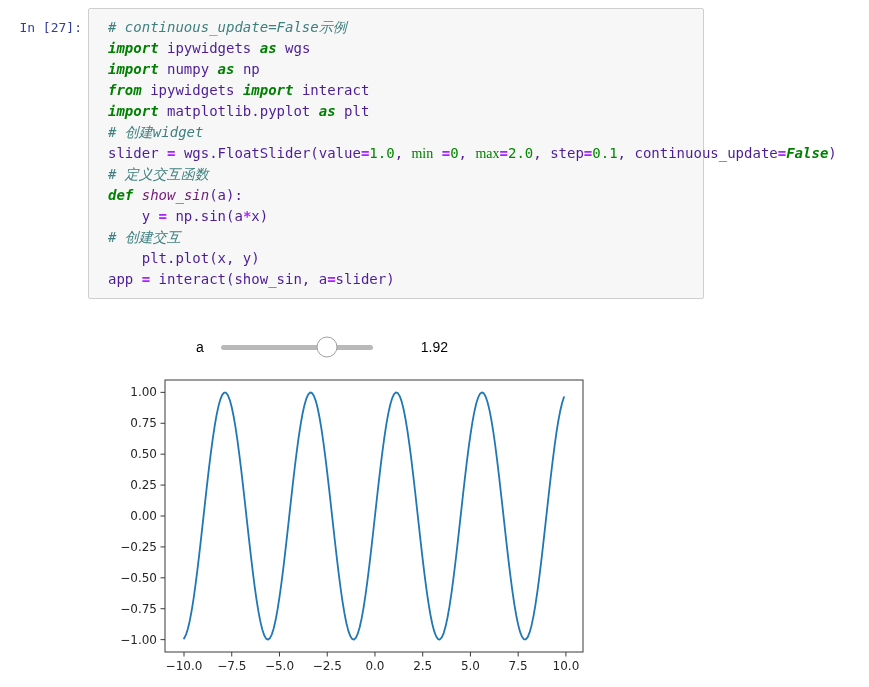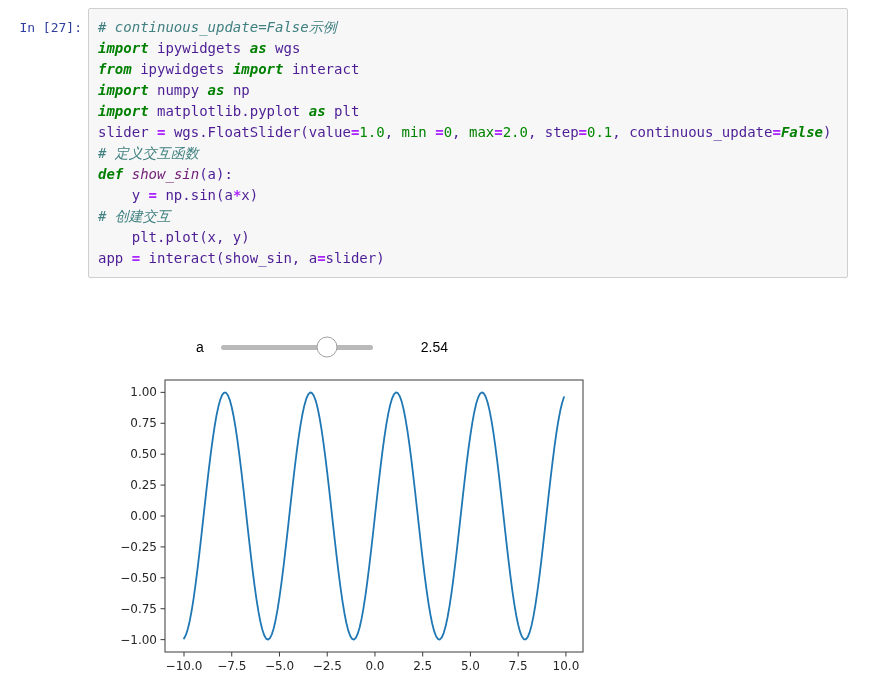--- a/index.html
+++ b/index.html
@@ -5,28 +5,28 @@
   html,body{margin:0;padding:0;background:#fff;}
   .page{position:relative;width:869px;height:687px;background:#ffffff;overflow:hidden;
         font-family:"Liberation Sans",sans-serif;}
 
   
   .prompt{position:absolute;left:0;top:8px;width:82px;text-align:right;
           font-family:"DejaVu Sans Mono",monospace;font-size:13px;line-height:21px;
           padding-top:9px;}
 
   
-  .code-cell{position:absolute;left:88px;top:8px;width:760px;box-sizing:border-box;
-             border:1px solid #cfcfcf;border-radius:2px;padding:8px 9px;
+  .code-cell{position:absolute;left:88px;top:8px;width:616px;box-sizing:border-box;
+             border:1px solid #cfcfcf;border-radius:2px;padding:8px 19px;
              font-family:"DejaVu Sans Mono",monospace;font-size:14px;line-height:21px;
              cursor:text;}
   .code-line{white-space:pre;}
   .tok-c{color:#408080;font-style:italic;}
   .tok-k{color:#008000;font-weight:bold;font-style:italic;}
-  .tok-b{color:#008000;}
+  .tok-b{color:#008000;font-family:Liberation Serif, serif;}
   .tok-n{color:#008800;}
   .tok-o{color:#AA22FF;font-weight:bold;}
   .tok-f{color:#701a75;font-style:italic;}
   .tok-p{color:#4c1d95;}
 
   
   .widget-row{position:absolute;left:196px;top:333px;height:28px;display:flex;align-items:center;}
   .w-label{font-size:14px;color:#000;}
   .track-wrap{position:relative;width:152px;height:24px;margin-left:17px;cursor:pointer;}
   .track-bar{position:absolute;left:0;right:0;top:50%;height:5px;margin-top:-2.5px;border-radius:3px;}
@@ -41,39 +41,40 @@
 </head>
 <body>
 
 <div class="page">
 
   <div class="prompt" style="color: rgb(48, 63, 159);">In [27]:</div>
 
   <div class="code-cell" style="background: rgb(247, 247, 247); border-color: rgb(207, 207, 207);">
       <div class="code-line"><span class="tok-c"># continuous_update=False示例</span></div>
       <div class="code-line"><span class="tok-k">import</span><span class="tok-p"> ipywidgets </span><span class="tok-k">as</span><span class="tok-p"> wgs</span></div>
+      <div class="code-line"><span class="tok-k">import</span><span class="tok-p"> numpy </span><span class="tok-k">as</span><span class="tok-p"> np</span></div>
       <div class="code-line"><span class="tok-k">from</span><span class="tok-p"> ipywidgets </span><span class="tok-k">import</span><span class="tok-p"> interact</span></div>
-      <div class="code-line"><span class="tok-k">import</span><span class="tok-p"> numpy </span><span class="tok-k">as</span><span class="tok-p"> np</span></div>
       <div class="code-line"><span class="tok-k">import</span><span class="tok-p"> matplotlib.pyplot </span><span class="tok-k">as</span><span class="tok-p"> plt</span></div>
+      <div class="code-line"><span class="tok-c"># 创建widget</span></div>
       <div class="code-line"><span class="tok-p">slider </span><span class="tok-o">=</span><span class="tok-p"> wgs.FloatSlider(value</span><span class="tok-o">=</span><span class="tok-n">1.0</span><span class="tok-p">, </span><span class="tok-b">min</span><span class="tok-p"> </span><span class="tok-o">=</span><span class="tok-n">0</span><span class="tok-p">, </span><span class="tok-b">max</span><span class="tok-o">=</span><span class="tok-n">2.0</span><span class="tok-p">, step</span><span class="tok-o">=</span><span class="tok-n">0.1</span><span class="tok-p">, continuous_update</span><span class="tok-o">=</span><span class="tok-k">False</span><span class="tok-p">)</span></div>
       <div class="code-line"><span class="tok-c"># 定义交互函数</span></div>
       <div class="code-line"><span class="tok-k">def</span><span class="tok-p"> </span><span class="tok-f">show_sin</span><span class="tok-p">(a):</span></div>
       <div class="code-line"><span class="tok-p">    y </span><span class="tok-o">=</span><span class="tok-p"> np.sin(a</span><span class="tok-o">*</span><span class="tok-p">x)</span></div>
       <div class="code-line"><span class="tok-c"># 创建交互</span></div>
       <div class="code-line"><span class="tok-p">    plt.plot(x, y)</span></div>
       <div class="code-line"><span class="tok-p">app </span><span class="tok-o">=</span><span class="tok-p"> interact(show_sin, a</span><span class="tok-o">=</span><span class="tok-p">slider)</span></div>
     </div>
 
   <div class="widget-row">
     <span class="w-label">a</span>
     <div class="track-wrap">
       <div class="track-bar" style="background: rgb(185, 185, 185);"></div>
       <div class="handle" style="background: rgb(255, 255, 255); border: 1px solid rgb(160, 160, 160); left: 70%;"></div>
     </div>
-    <span class="readout">2.54</span>
+    <span class="readout">1.92</span>
   </div>
 
   <div class="figure">
     <svg width="500" height="312" viewBox="0 0 500 312">
         <rect x="65" y="12" width="418" height="272" fill="#ffffff" stroke="none"></rect>
         <polyline points="84.00,270.48 85.91,266.92 87.82,261.03 89.73,252.94 91.64,242.79 93.55,230.78 95.46,217.16 97.37,202.18 99.28,186.14 101.19,169.36 103.10,152.16 105.01,134.87 106.91,117.85 108.82,101.41 110.73,85.89 112.64,71.58 114.55,58.76 116.46,47.69 118.37,38.59 120.28,31.62 122.19,26.94 124.10,24.62 126.01,24.72 127.92,27.23 129.83,32.10 131.74,39.24 133.65,48.51 135.56,59.72 137.47,72.66 139.38,87.08 141.29,102.69 143.20,119.19 145.11,136.24 147.02,153.53 148.92,170.72 150.83,187.45 152.74,203.42 154.65,218.30 156.56,231.80 158.47,243.67 160.38,253.66 162.29,261.58 164.20,267.29 166.11,270.66 168.02,271.62 169.93,270.17 171.84,266.33 173.75,260.18 175.66,251.82 177.57,241.44 179.48,229.23 181.39,215.43 183.30,200.31 185.21,184.16 187.12,167.31 189.03,150.08 190.93,132.81 192.84,115.84 194.75,99.49 196.66,84.10 198.57,69.95 200.48,57.34 202.39,46.49 204.30,37.64 206.21,30.94 208.12,26.53 210.03,24.50 211.94,24.89 213.85,27.69 215.76,32.84 217.67,40.24 219.58,49.75 221.49,61.19 223.40,74.32 225.31,88.90 227.22,104.63 229.13,121.21 231.04,138.32 232.94,155.61 234.85,172.76 236.76,189.42 238.67,205.27 240.58,220.00 242.49,233.32 244.40,244.97 246.31,254.72 248.22,262.39 250.13,267.82 252.04,270.90 253.95,271.58 255.86,269.84 257.77,265.71 259.68,259.29 261.59,250.68 263.50,240.06 265.41,227.65 267.32,213.67 269.23,198.41 271.14,182.17 273.05,165.25 274.95,148.00 276.86,130.75 278.77,113.83 280.68,97.59 282.59,82.33 284.50,68.35 286.41,55.94 288.32,45.32 290.23,36.71 292.14,30.29 294.05,26.16 295.96,24.42 297.87,25.10 299.78,28.18 301.69,33.61 303.60,41.28 305.51,51.03 307.42,62.68 309.33,76.00 311.24,90.73 313.15,106.58 315.06,123.24 316.96,140.39 318.87,157.68 320.78,174.79 322.69,191.37 324.60,207.10 326.51,221.68 328.42,234.81 330.33,246.25 332.24,255.76 334.15,263.16 336.06,268.31 337.97,271.11 339.88,271.50 341.79,269.47 343.70,265.06 345.61,258.36 347.52,249.51 349.43,238.66 351.34,226.05 353.25,211.90 355.16,196.51 357.07,180.16 358.97,163.19 360.88,145.92 362.79,128.69 364.70,111.84 366.61,95.69 368.52,80.57 370.43,66.77 372.34,54.56 374.25,44.18 376.16,35.82 378.07,29.67 379.98,25.83 381.89,24.38 383.80,25.34 385.71,28.71 387.62,34.42 389.53,42.34 391.44,52.33 393.35,64.20 395.26,77.70 397.17,92.58 399.08,108.55 400.98,125.28 402.89,142.47 404.80,159.76 406.71,176.81 408.62,193.31 410.53,208.92 412.44,223.34 414.35,236.28 416.26,247.49 418.17,256.76 420.08,263.90 421.99,268.77 423.90,271.28 425.81,271.38 427.72,269.06 429.63,264.38 431.54,257.41 433.45,248.31 435.36,237.24 437.27,224.42 439.18,210.11 441.09,194.59 442.99,178.15 444.90,161.13 446.81,143.84 448.72,126.64 450.63,109.86 452.54,93.82 454.45,78.84 456.36,65.22 458.27,53.21 460.18,43.06 462.09,34.97 464.00,29.08" fill="none" stroke="#1f77b4" stroke-width="1.8" stroke-linejoin="round" stroke-linecap="round"></polyline>
         <rect x="65" y="12" width="418" height="272" fill="none" stroke="#3b3b3b" stroke-width="1"></rect>
         <line x1="83.99999999999999" y1="284" x2="83.99999999999999" y2="288.5" stroke="#3b3b3b" stroke-width="1"></line>
         <text x="83.99999999999999" y="302" text-anchor="middle">−10.0</text>
         <line x1="131.73869346733667" y1="284" x2="131.73869346733667" y2="288.5" stroke="#3b3b3b" stroke-width="1"></line>

